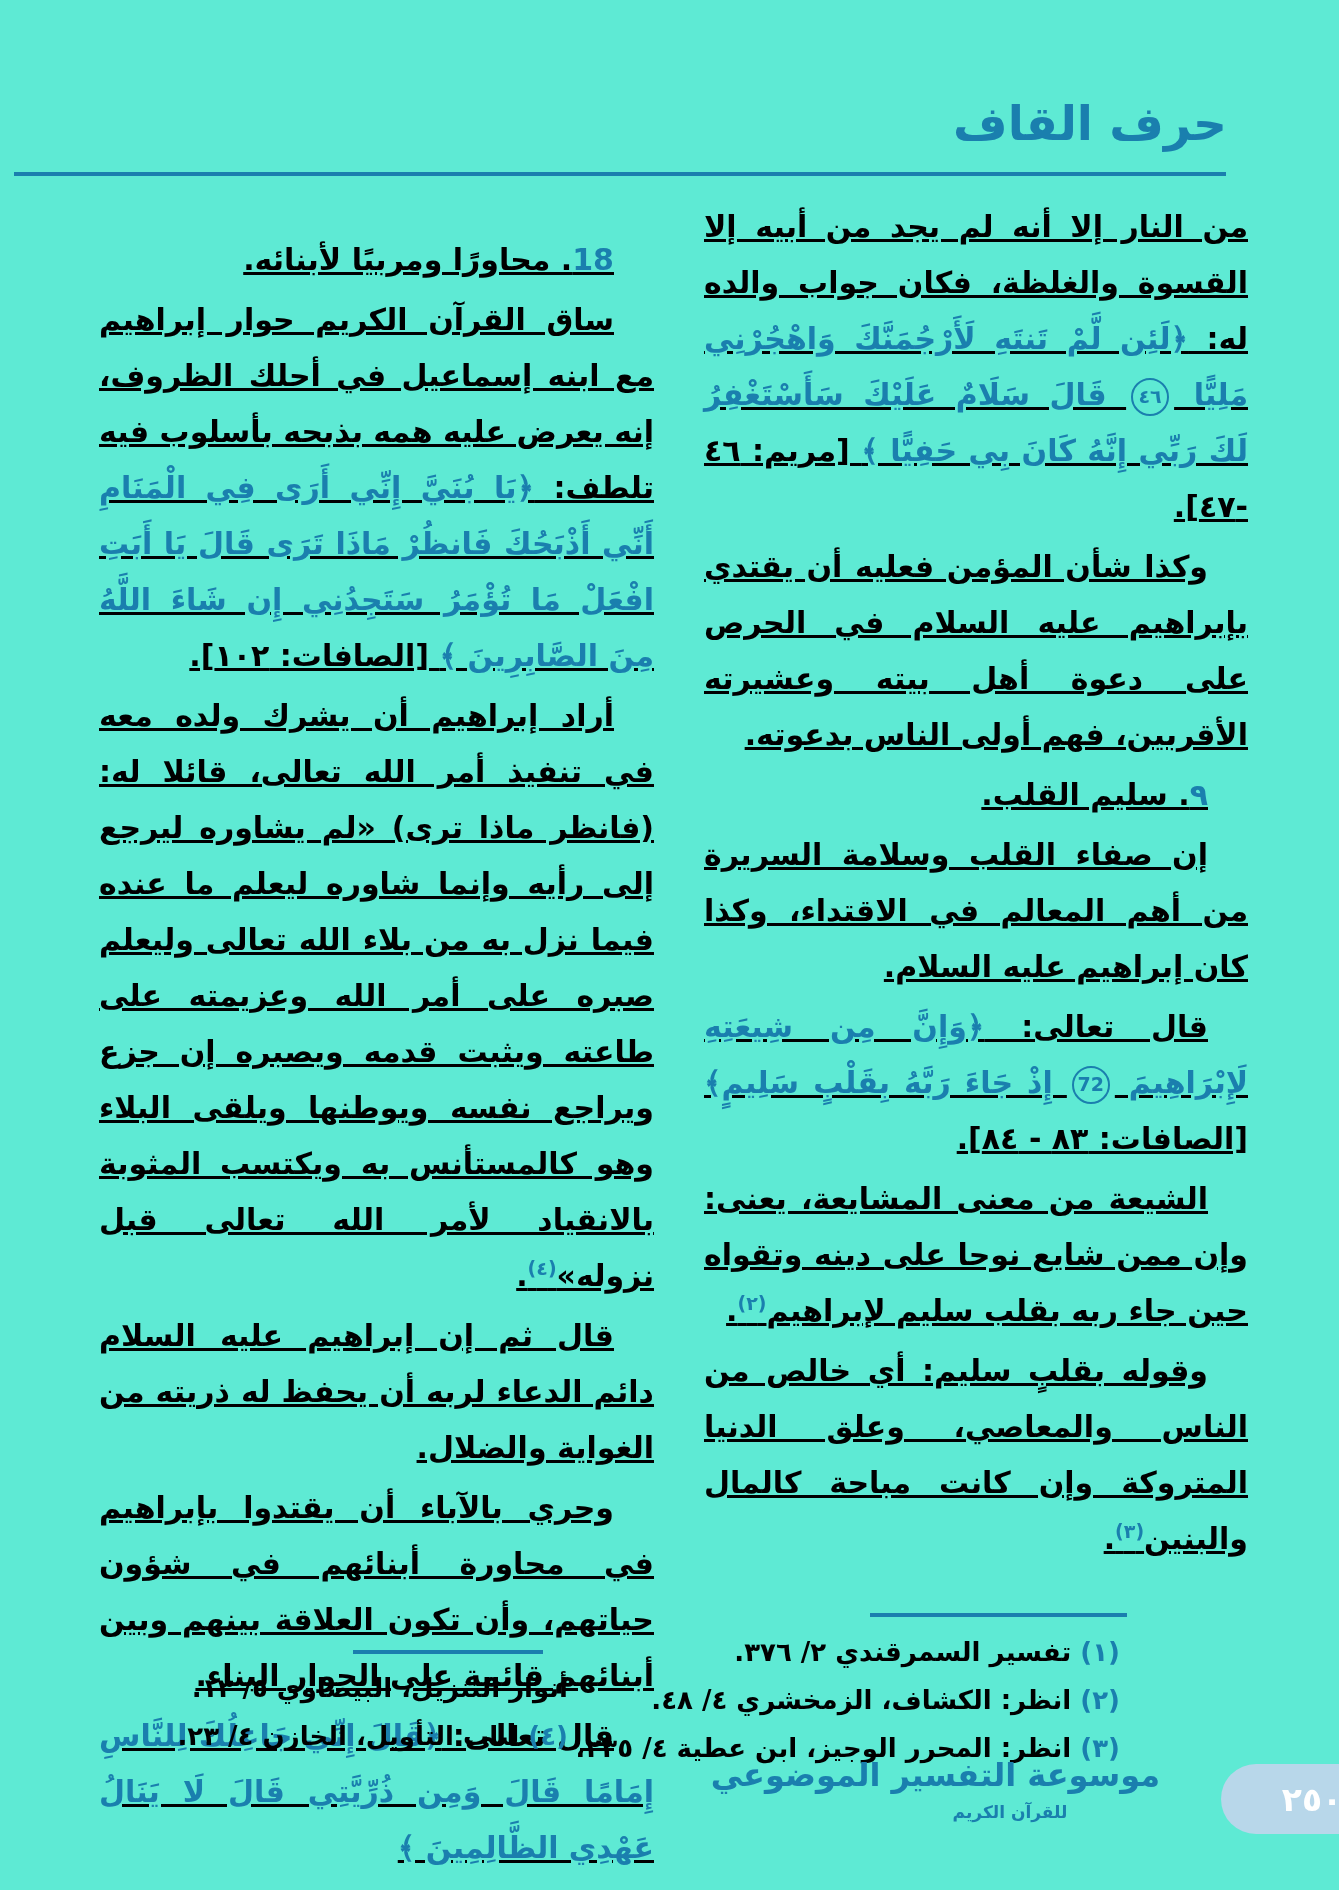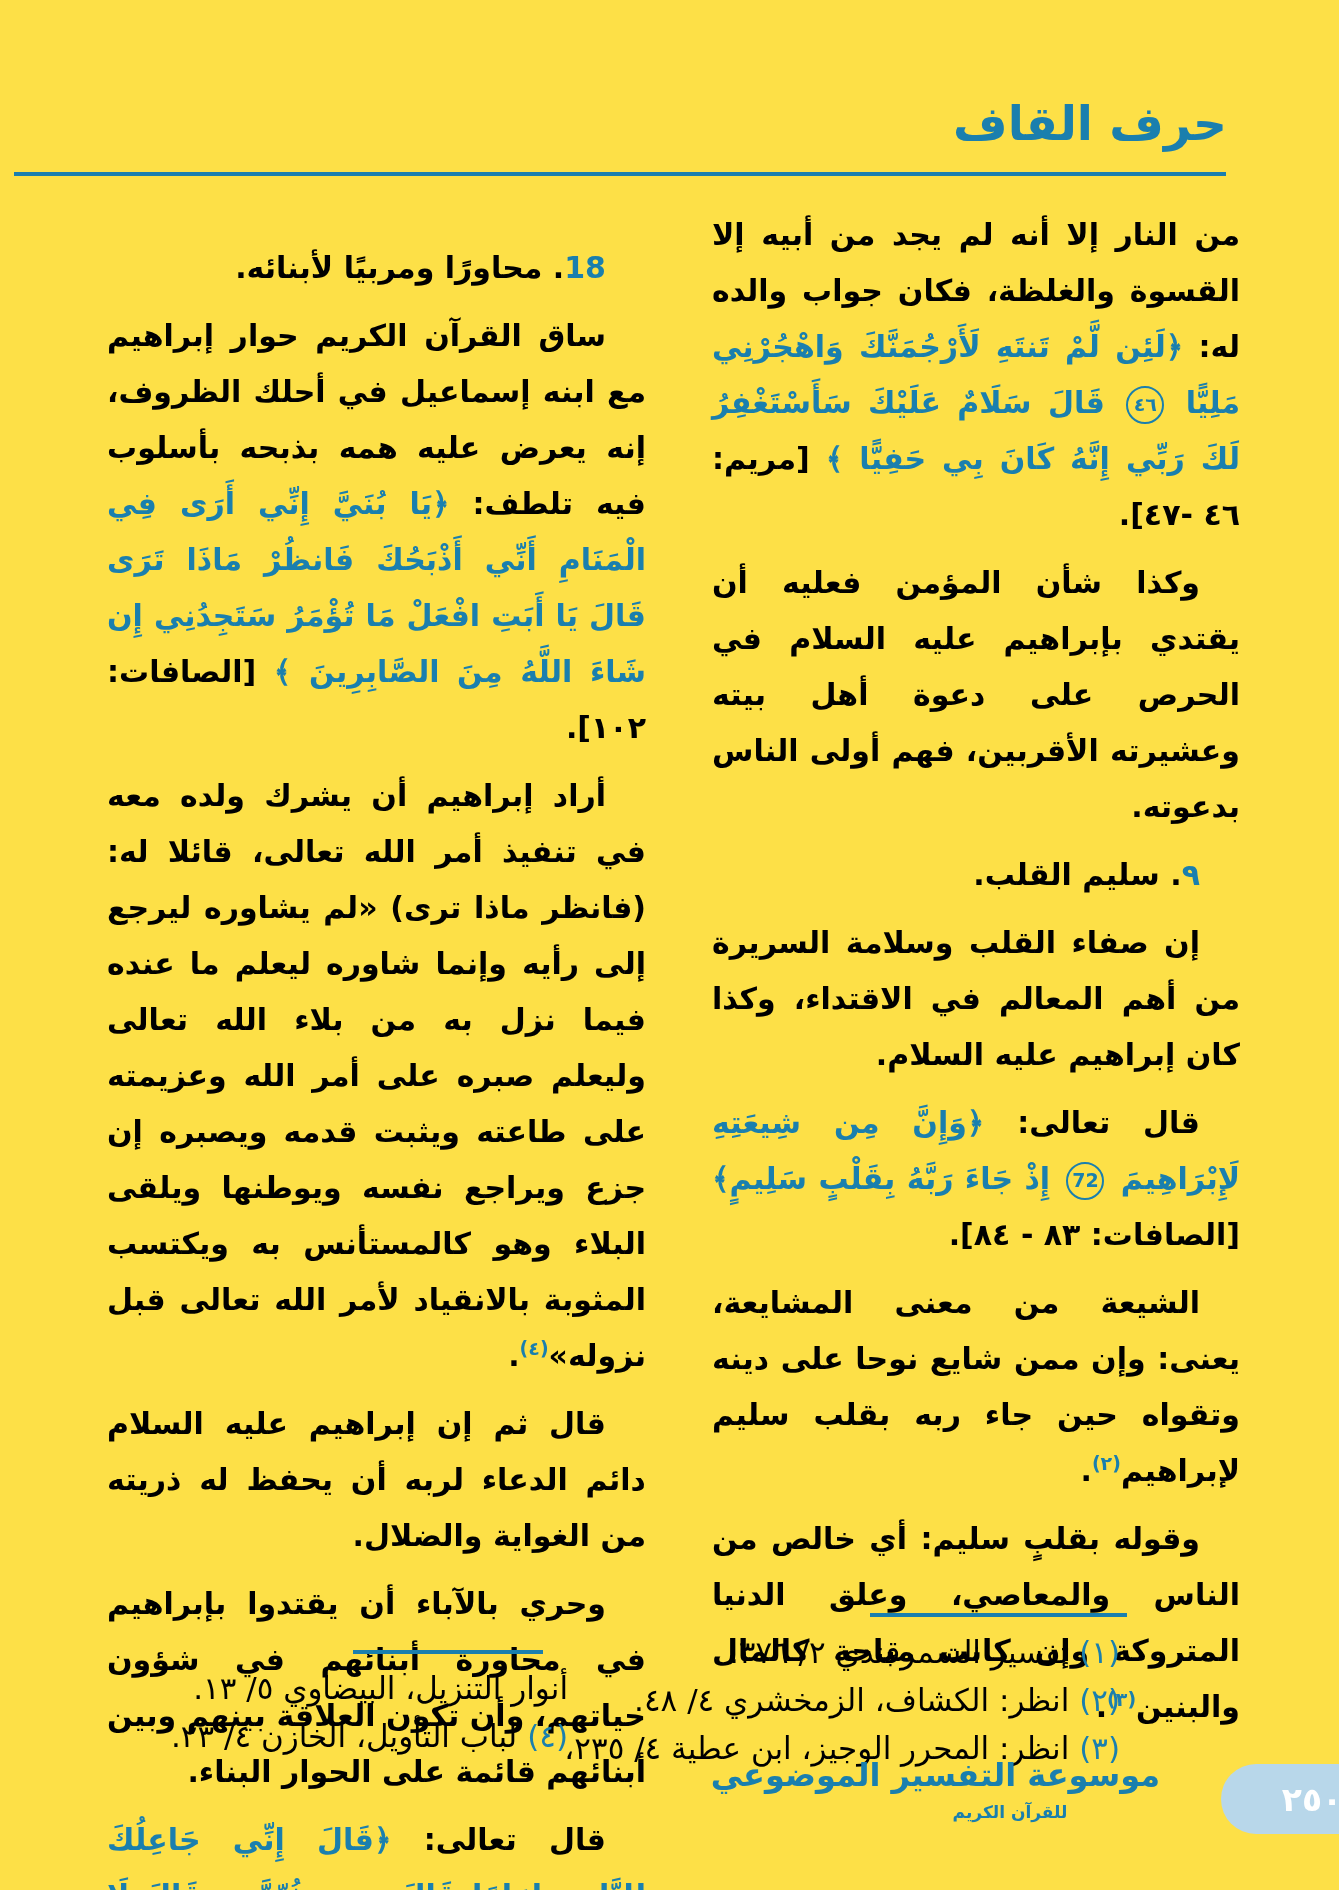--- a/index.html
+++ b/index.html
@@ -1,65 +1,66 @@
 <!DOCTYPE html>
 <html lang="ar" dir="rtl"><head>
 <meta charset="utf-8">
 <style>
   html,body{margin:0;padding:0;background:#e8e8e8;}
   .page{
     position:relative;
     width:1339px;height:1890px;
     margin:0 auto;
-    background:#fde047;
+    background:#5eead4;
     overflow:hidden;
     direction:rtl;
     font-family:"DejaVu Sans",sans-serif;
     color:#000;
   }
   
   .header-title{
     position:absolute;top:96px;right:112px;
     font-size:47px;font-weight:bold;color:#1a7fae;
     letter-spacing:-1px;
   }
   .header-rule{
     position:absolute;top:172px;left:14px;width:1212px;height:4px;
     background:#1a7fae;
   }
   
   .col{position:absolute;}
   .col-right{top:195px;right:87px;width:552px;}
   .col-left{top:228px;left:95px;width:563px;}
   .para{
-    margin:12px;
+    margin:4px;
     font-size:30px;font-weight:bold;
     line-height:56px;
     text-align:justify;
+    text-decoration:underline;
   }
   .para.indent{text-indent:40px;}
   .seg-quran{color:#1a7fae;}
   .seg-num{color:#1a7fae;}
   .seg-fn{
     color:#1a7fae;font-size:19px;vertical-align:super;line-height:0;
   }
   .seg-ayah{
     display:inline-block;
     min-width:34px;height:34px;
     border:2px solid #1a7fae;border-radius:50%;
     color:#1a7fae;font-size:19px;line-height:32px;
     text-align:center;text-indent:0;
     vertical-align:middle;margin:0 5px;
     font-weight:bold;
   }
   
   .fnsep{position:absolute;height:4px;background:#1a7fae;}
   .fnsep-right{top:1613px;right:212px;width:257px;}
   .fnsep-left{top:1650px;left:353px;width:190px;}
-  .footnotes{position:absolute;font-size:31px;font-weight:normal;}
+  .footnotes{position:absolute;font-size:26px;font-weight:bold;}
   .footnotes-right{top:1628px;right:219px;width:480px;text-align:right;}
   .footnotes-left{top:1664px;left:95px;width:473px;text-align:right;}
   .fn-line{line-height:48px;white-space:nowrap;}
   .fn-marker{color:#1a7fae;}
   
   .logo{
     position:absolute;top:1756px;left:860px;width:300px;
     text-align:center;color:#1a7fae;
   }
   .logo-line1{font-size:32px;font-weight:bold;white-space:nowrap;}

